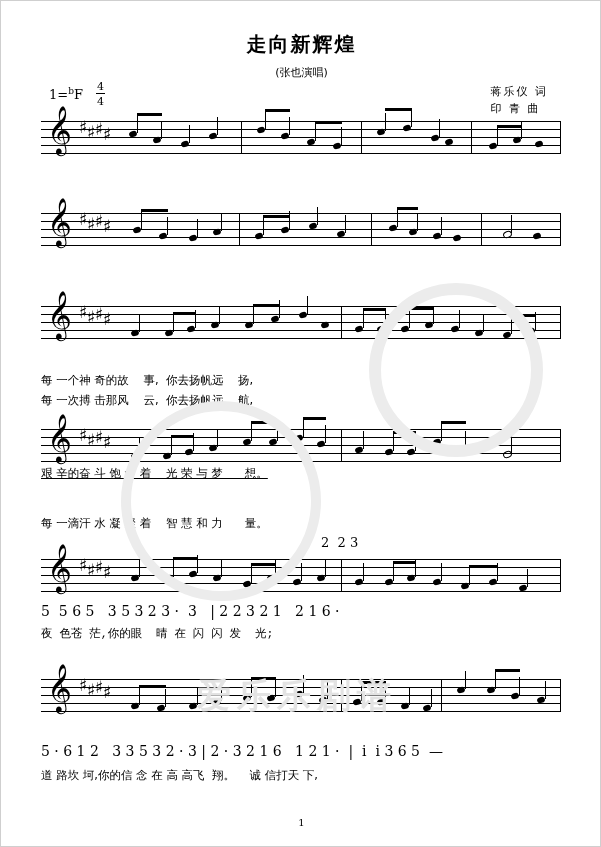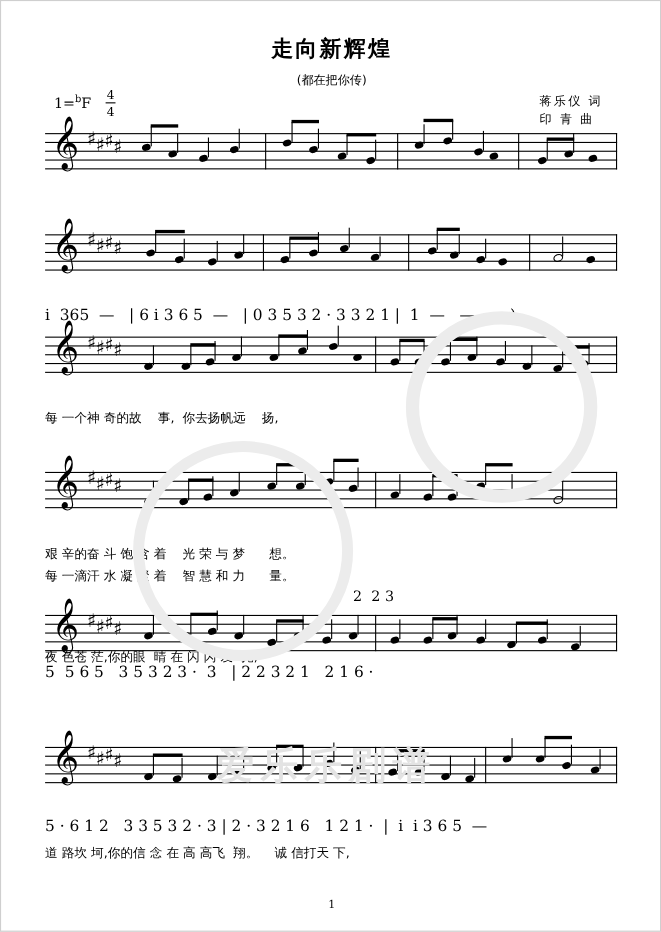--- a/index.html
+++ b/index.html
@@ -192,21 +192,21 @@
 
 <div id="page">
 
   <div class="watermark">
     <div class="wm-circle" style="left:368px; top:282px; width:150px; height:150px;"></div>
     <div class="wm-circle" style="left:120px; top:400px; width:180px; height:180px; border-width:10px;"></div>
     <div class="wm-text" style="left:196px; top:672px; font-size:34px;">爱乐乐剧谱</div>
   </div>
 
   <div class="title">走向新辉煌</div>
-  <div class="subtitle">(都在把你传)</div>
+  <div class="subtitle">(张也演唱)</div>
 
   <div class="keysig"><span>1=</span><span class="sup">b</span><span>F</span></div>
 
   <div class="meter">
     <span class="num">4</span>
     <span style="display:block;width:9px;height:1px;background:#000;margin:1px auto;"></span>
     <span class="den">4</span>
   </div>
 
   <div class="credits">
@@ -314,21 +314,20 @@
       <div class="beam" style="left:356px; top:-6px; width:21px;"></div>
       <div class="notehead" style="left:392px; top:20px;"></div>
         <div class="stem" style="left:400px; top:4px; height:18px;"></div>
       <div class="notehead" style="left:412px; top:22px;"></div>
 
       <div class="notehead open" style="left:462px; top:18px;"></div>
         <div class="stem" style="left:470px; top:2px; height:18px;"></div>
       <div class="notehead" style="left:492px; top:20px;"></div>
     </div>
   </div>
-  <div class="jianpu" style="top:278px;">i  365  —   | 6 i 3 6 5  —   | 0 3 5 3 2 · 3 3 2 1 |  1  —   —   — )</div>
 
   <div class="system" style="top:305px;">
     <div class="staff">
       <div class="staffline" style="top:0px;"></div>
       <div class="staffline" style="top:8px;"></div>
       <div class="staffline" style="top:16px;"></div>
       <div class="staffline" style="top:24px;"></div>
       <div class="staffline" style="top:32px;"></div>
       <div class="clef">𝄞</div>
       <div class="keyacc" style="left:38px;">♯</div>
@@ -371,20 +370,21 @@
       <div class="notehead" style="left:434px; top:24px;"></div>
         <div class="stem" style="left:442px; top:8px; height:18px;"></div>
       <div class="notehead" style="left:462px; top:26px;"></div>
         <div class="stem" style="left:470px; top:10px; height:18px;"></div>
       <div class="notehead" style="left:486px; top:22px;"></div>
         <div class="stem" style="left:494px; top:6px; height:18px;"></div>
       <div class="beam" style="left:470px; top:8px; width:25px;"></div>
     </div>
   </div>
   <div class="lyric" style="top:372px;">每 一个神 奇的故    事,  你去扬帆远    扬,</div>
+  <div class="lyric" style="top:392px;">每 一次搏 击那风    云,  你去扬帆远    航,</div>
 
   <div class="system" style="top:428px;">
     <div class="staff">
       <div class="staffline" style="top:0px;"></div>
       <div class="staffline" style="top:8px;"></div>
       <div class="staffline" style="top:16px;"></div>
       <div class="staffline" style="top:24px;"></div>
       <div class="staffline" style="top:32px;"></div>
       <div class="clef">𝄞</div>
       <div class="keyacc" style="left:38px;">♯</div>
@@ -423,21 +423,21 @@
       <div class="beam" style="left:352px; top:2px; width:23px;"></div>
       <div class="notehead" style="left:392px; top:10px;"></div>
         <div class="stem" style="left:400px; top:-6px; height:18px;"></div>
       <div class="notehead" style="left:416px; top:18px;"></div>
         <div class="stem" style="left:424px; top:2px; height:18px;"></div>
       <div class="beam" style="left:400px; top:-8px; width:25px;"></div>
       <div class="notehead open" style="left:462px; top:22px;"></div>
         <div class="stem" style="left:470px; top:6px; height:18px;"></div>
     </div>
   </div>
-  <div class="lyric" style="top:495px;">艰 辛的奋 斗 饱 含 着    光 荣 与 梦      想。</div>
+  <div class="lyric" style="top:465px;text-decoration:underline;">艰 辛的奋 斗 饱 含 着    光 荣 与 梦      想。</div>
   <div class="lyric" style="top:515px;">每 一滴汗 水 凝 聚 着    智 慧 和 力      量。</div>
   <div class="jianpu" style="top:534px; left:320px; font-size:13px;">2  2 3</div>
 
   <div class="system" style="top:558px;">
     <div class="staff">
       <div class="staffline" style="top:0px;"></div>
       <div class="staffline" style="top:8px;"></div>
       <div class="staffline" style="top:16px;"></div>
       <div class="staffline" style="top:24px;"></div>
       <div class="staffline" style="top:32px;"></div>
@@ -480,21 +480,21 @@
       <div class="notehead" style="left:420px; top:24px;"></div>
         <div class="stem" style="left:428px; top:8px; height:18px;"></div>
       <div class="notehead" style="left:448px; top:20px;"></div>
         <div class="stem" style="left:456px; top:4px; height:18px;"></div>
       <div class="beam" style="left:428px; top:6px; width:29px;"></div>
       <div class="notehead" style="left:478px; top:26px;"></div>
         <div class="stem" style="left:486px; top:10px; height:18px;"></div>
     </div>
   </div>
   <div class="jianpu" style="top:602px;">5  5 6 5   3 5 3 2 3 ·  3   | 2 2 3 2 1   2 1 6 ·</div>
-  <div class="lyric" style="top:589px;">夜 色苍 茫,你的眼  晴 在 闪 闪 发  光;</div>
+  <div class="lyric" style="top:625px;font-family:Liberation Mono, monospace;">夜 色苍 茫,你的眼  晴 在 闪 闪 发  光;</div>
 
   <div class="system" style="top:678px;">
     <div class="staff">
       <div class="staffline" style="top:0px;"></div>
       <div class="staffline" style="top:8px;"></div>
       <div class="staffline" style="top:16px;"></div>
       <div class="staffline" style="top:24px;"></div>
       <div class="staffline" style="top:32px;"></div>
       <div class="clef">𝄞</div>
       <div class="keyacc" style="left:38px;">♯</div>

